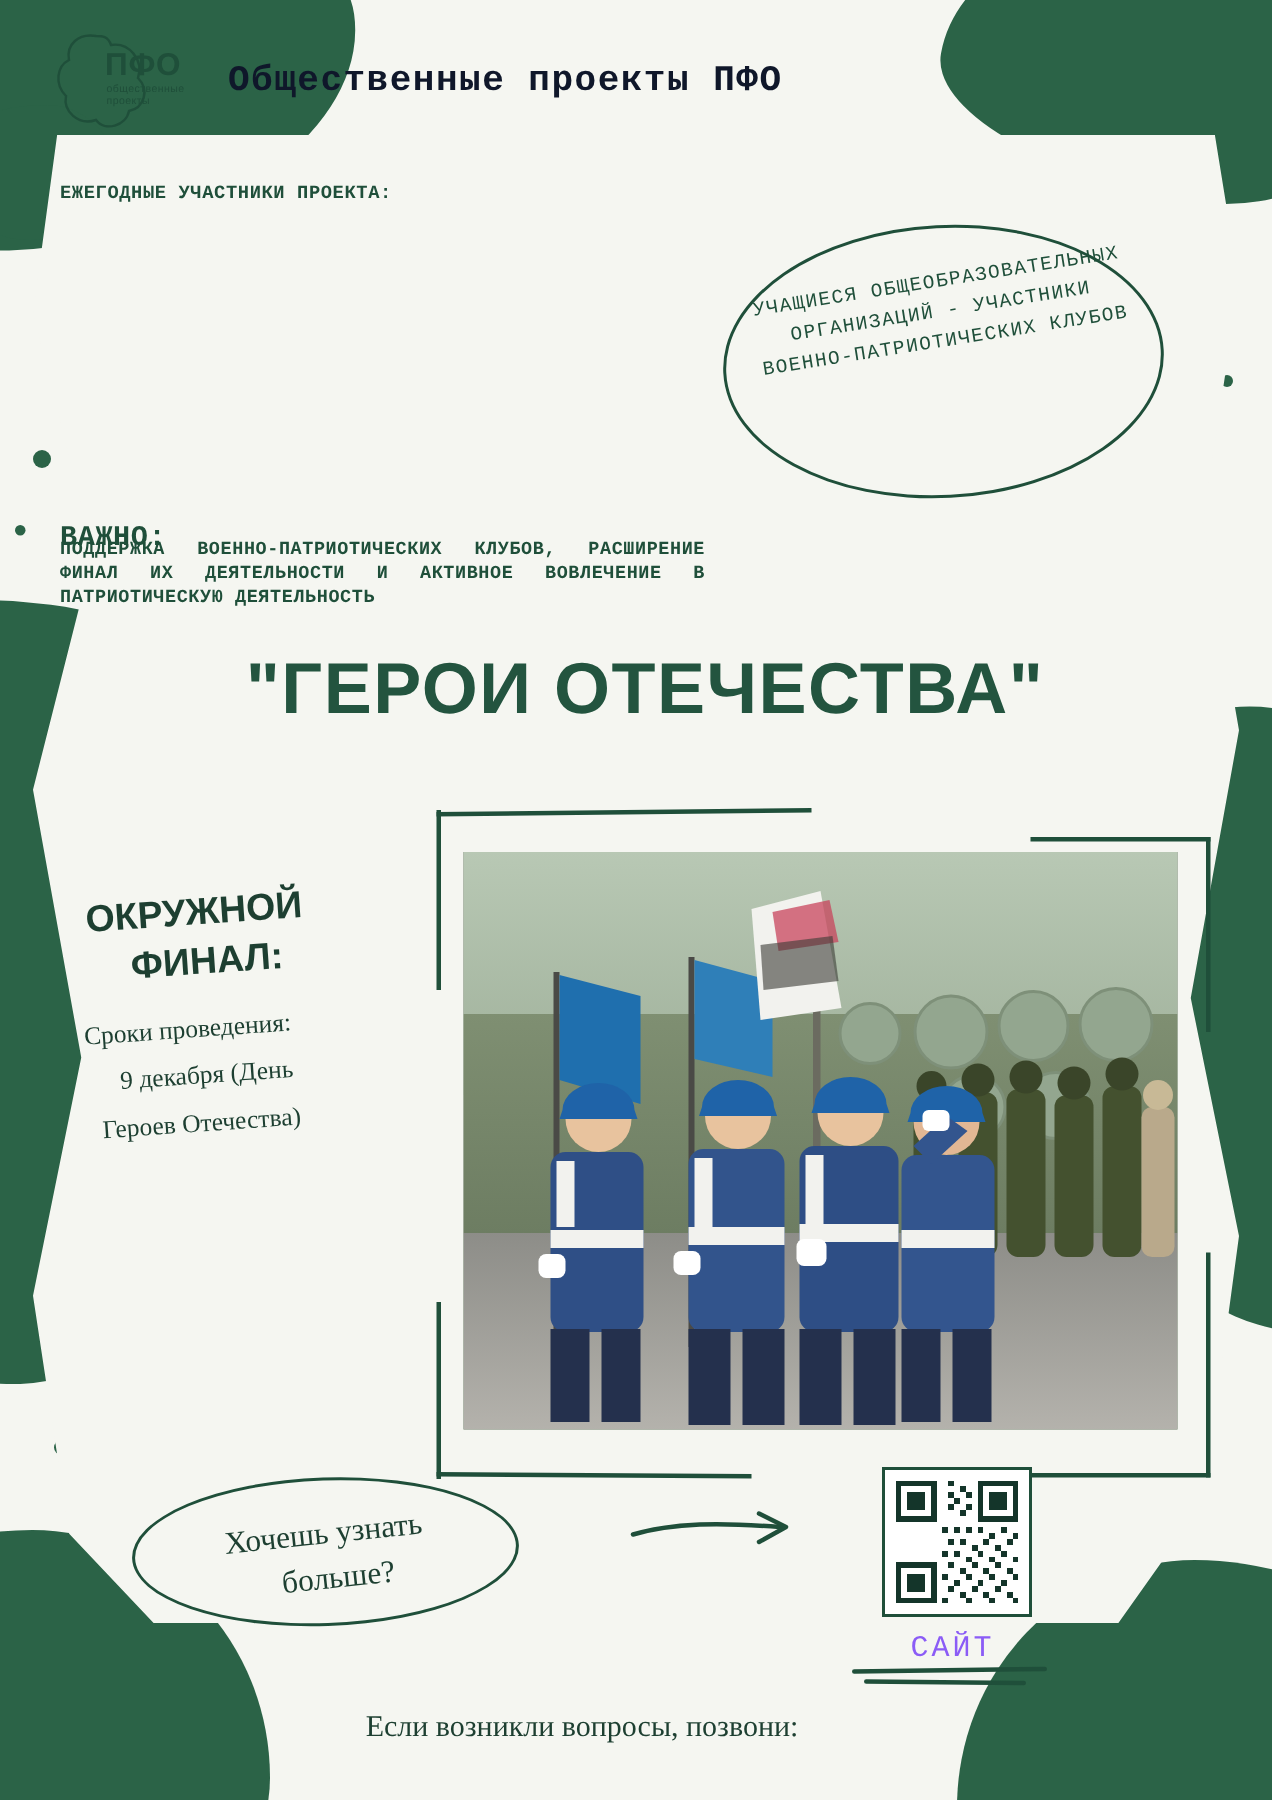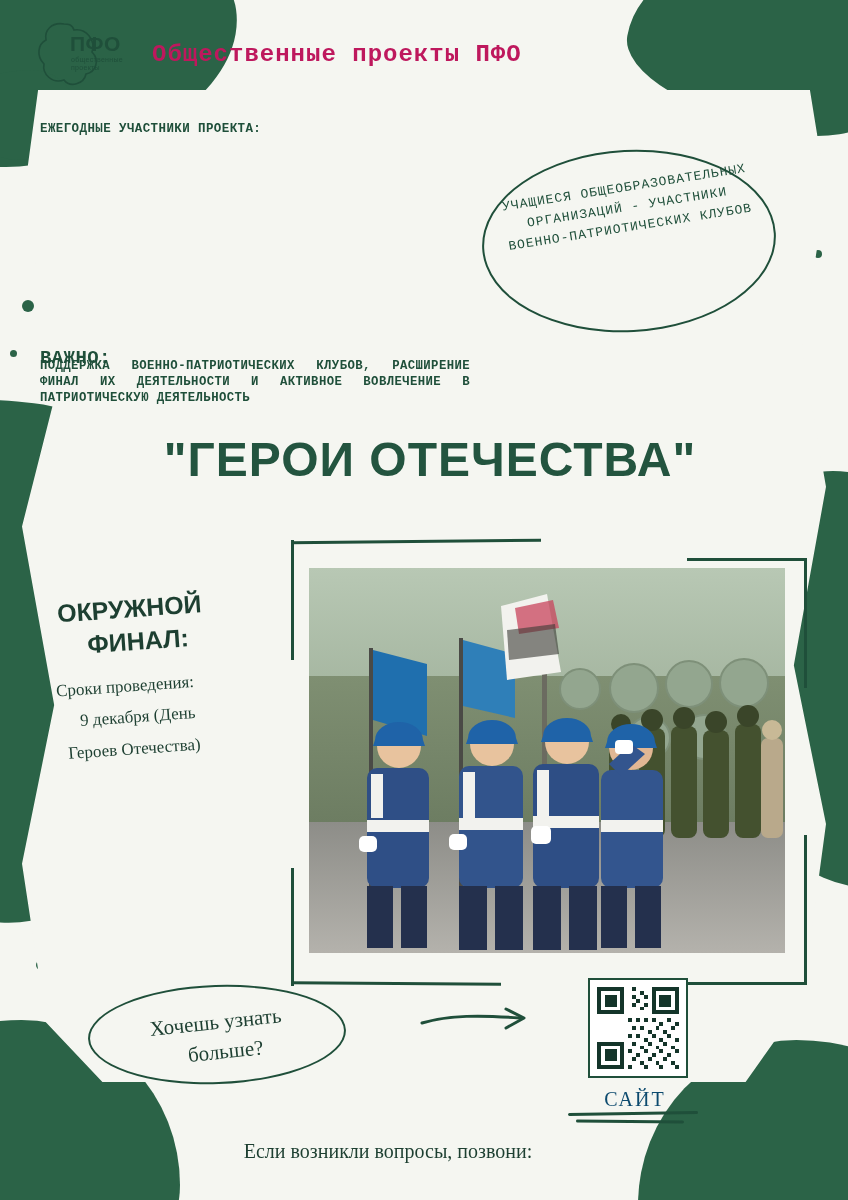--- a/index.html
+++ b/index.html
@@ -128,21 +128,21 @@
     font-family: "Liberation Sans", sans-serif;
     font-size: 7px;
     color: #1f4f3a;
     line-height: 1.15;
     letter-spacing: 0.3px;
   }
   .header-title {
     font-family: "Liberation Mono", monospace;
     font-size: 24px;
     font-weight: bold;
-    color: #be185d;
+    color: #0f172a;
     letter-spacing: 1px;
     white-space: nowrap;
     text-align: right;
   }
 
   
   .block {
     position: absolute;
     z-index: 5;
     color: #1f4f3a;
@@ -319,22 +319,22 @@
   .qr {
     position: absolute;
     inset: 7px;
   }
   .site-label {
     position: absolute;
     top: 1088px; left: 560px;
     width: 150px;
     text-align: center;
     z-index: 6;
-    color: #0c4a6e;
-    font-family: Liberation Serif, serif;
+    color: #8b5cf6;
+    font-family: Liberation Mono, monospace;
     font-size: 20px;
     letter-spacing: 2px;
   }
   .underline1 {
     position: absolute;
     top: 1112px; left: 568px;
     width: 130px; height: 3px;
     background: #1f4f3a;
     border-radius: 2px;
     z-index: 6;

